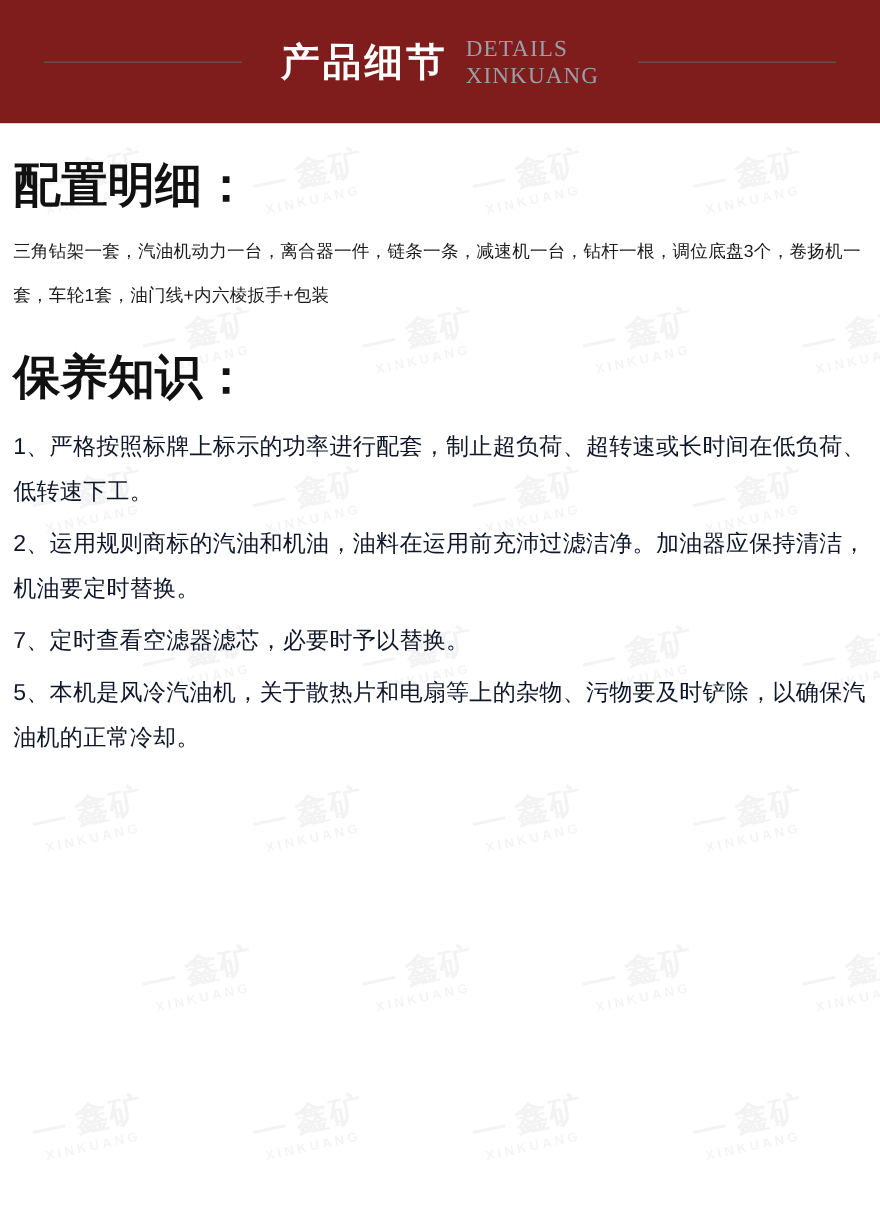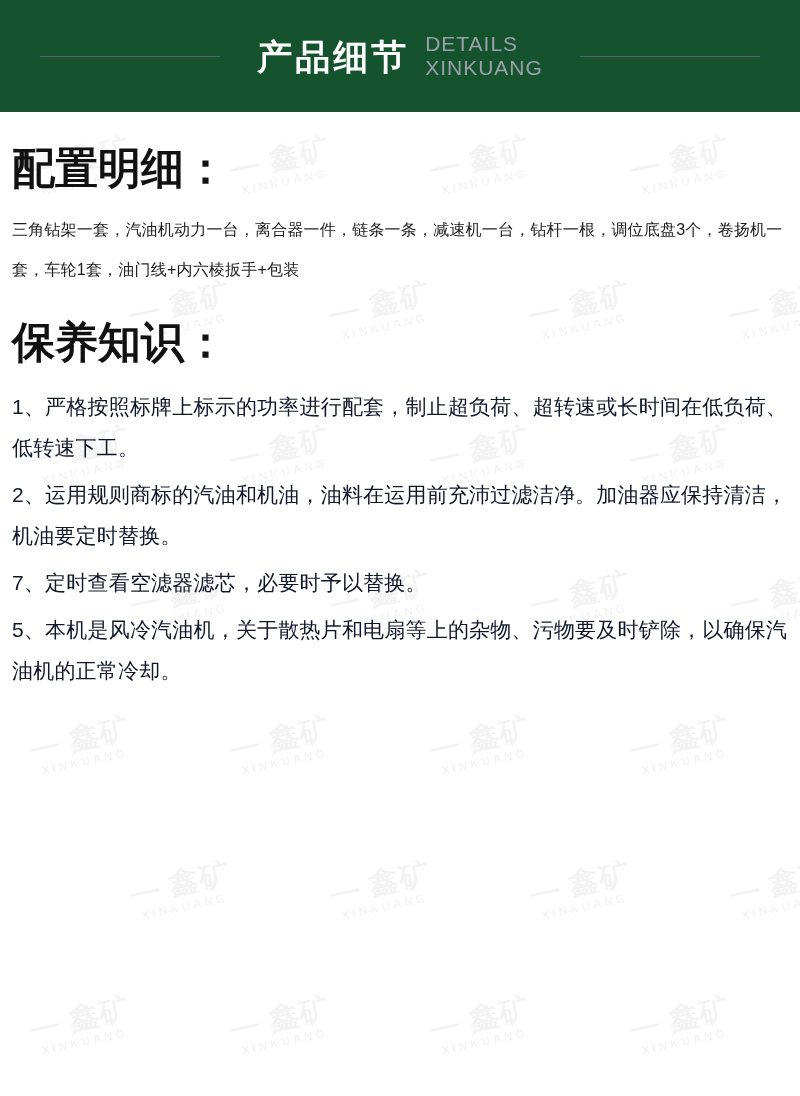--- a/index.html
+++ b/index.html
@@ -14,22 +14,23 @@
     color: #1a1a1a;
     position: relative;
     overflow: hidden;
   }
 
   
   .banner {
     position: relative;
     width: 800px;
     height: 112px;
-    background: #14532d;
+    background: #7f1d1d;
     overflow: hidden;
+    font-family: Liberation Serif, serif;
   }
   .banner-inner {
     position: absolute;
     inset: 0;
     display: flex;
     align-items: center;
     justify-content: center;
   }
   .banner-rule-left,
   .banner-rule-right {

